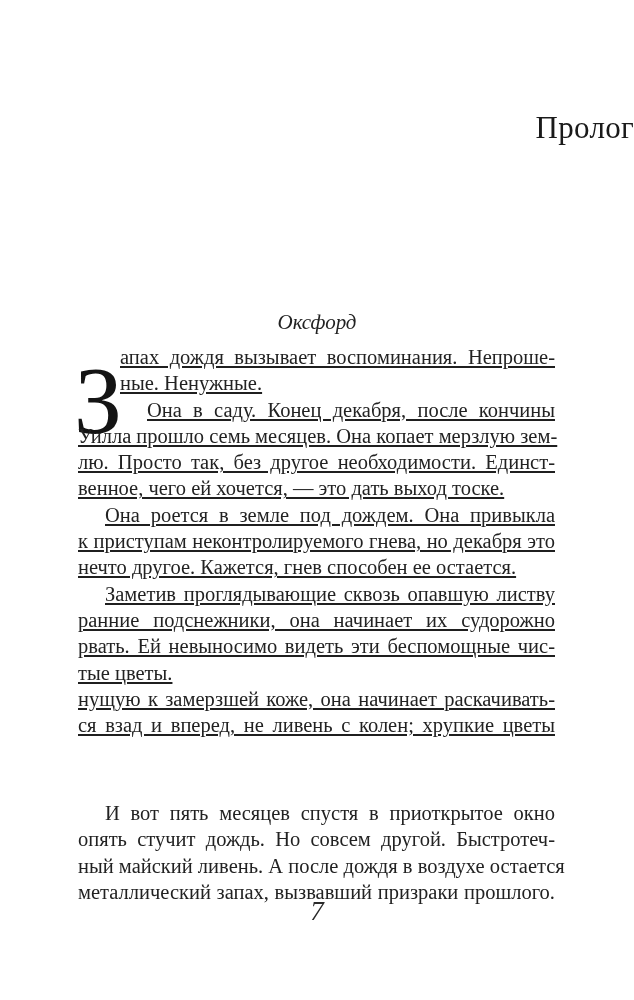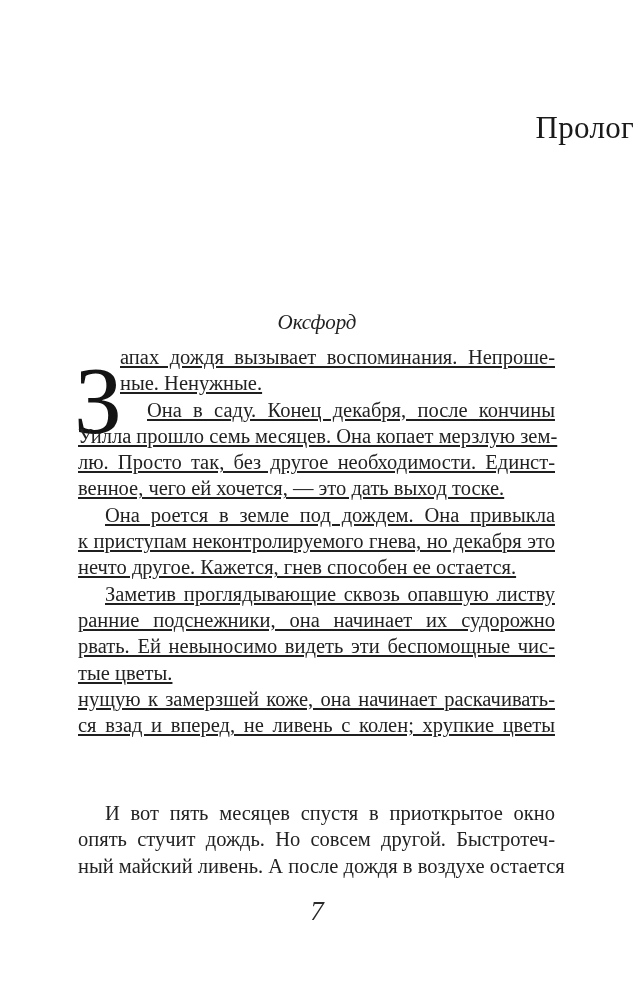--- a/index.html
+++ b/index.html
@@ -126,18 +126,19 @@
       <span class="line">нущую к замерзшей коже, она начинает раскачивать-</span>
       <span class="line">ся взад и вперед, не ливень с колен; хрупкие цветы</span>
     </div>
   </div>
 
   <div class="text-block" style="top: 800px;">
     <div>
       <span class="line indent">И вот пять месяцев спустя в приоткрытое окно</span>
       <span class="line">опять стучит дождь. Но совсем другой. Быстротеч-</span>
       <span class="line">ный майский ливень. А после дождя в воздухе остается</span>
+      <span class="line">металлический запах, вызвавший призраки прошлого.</span>
     </div>
   </div>
 
   <div class="page-number">7</div>
 
 </div>
 
 </body></html>

